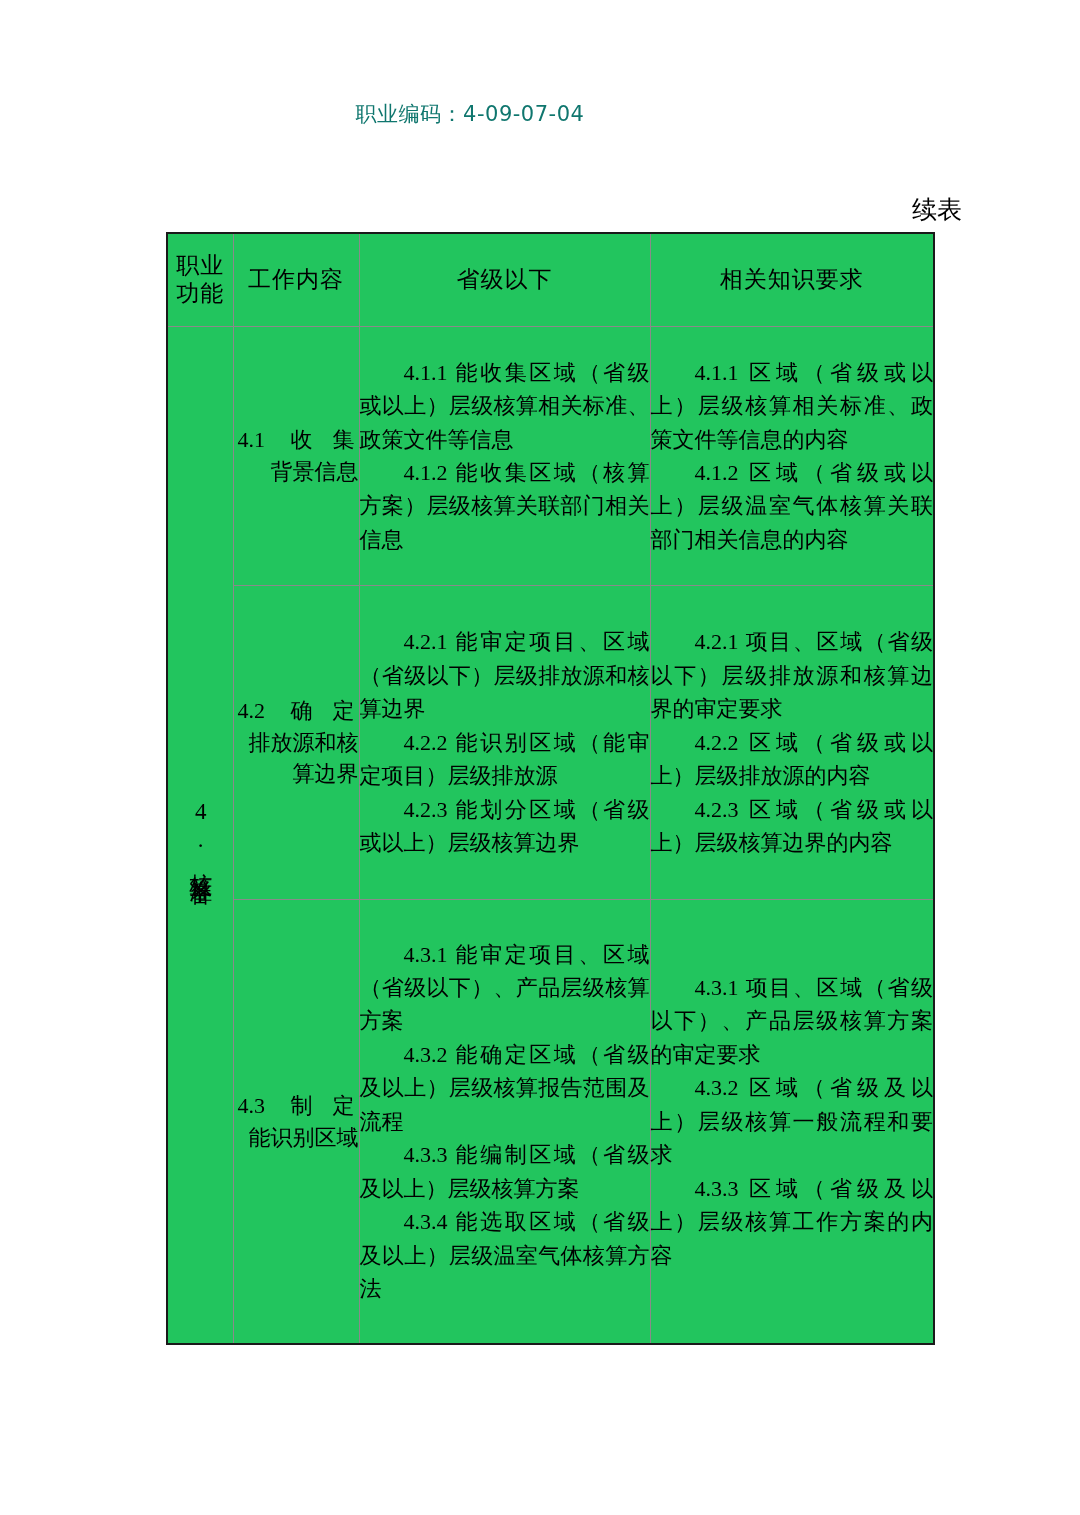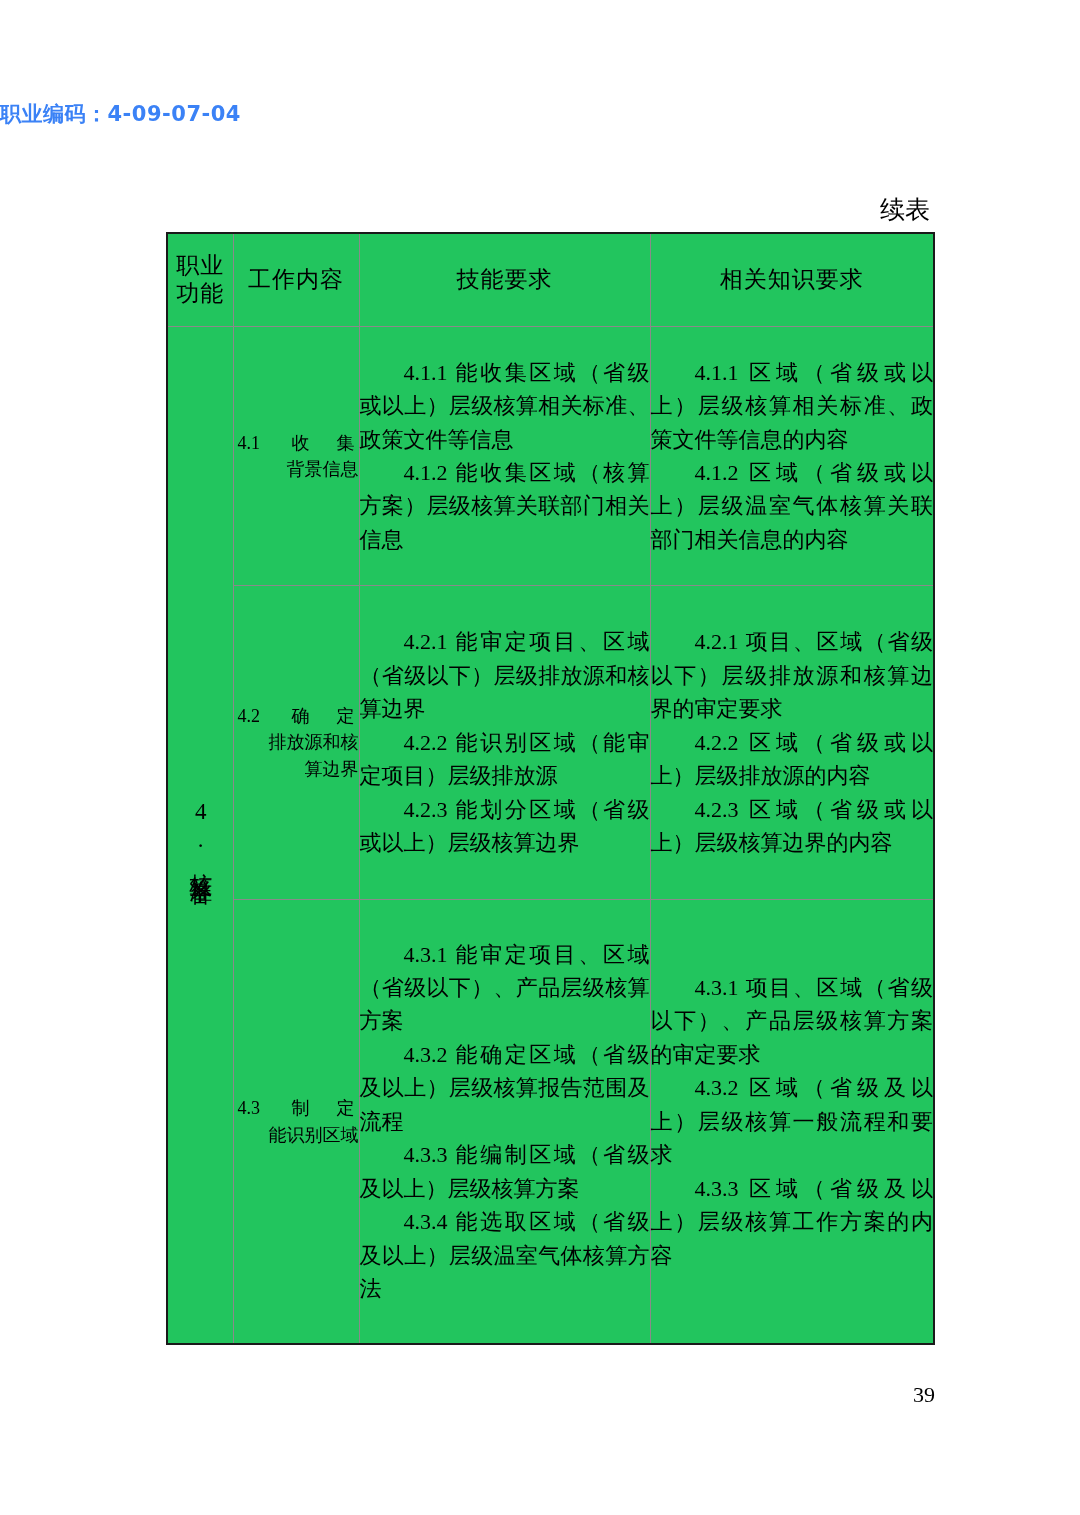--- a/index.html
+++ b/index.html
@@ -21,38 +21,39 @@
     inset: 0;
     background: #fff;
   }
 
   
   .doc-code {
     position: absolute;
     top: 100px;
     left: 0;
     width: 940px;
-    text-align: left;
+    text-align: center;
     font-family: "DejaVu Sans", "Liberation Sans", sans-serif;
-    font-weight: 700;
+    font-weight: 400;
     font-size: 21px;
     letter-spacing: 0.5px;
-    color: #3b82f6;
+    color: #0f766e;
   }
 
   
   .cont-label {
     position: absolute;
     top: 193px;
     left: 0;
     width: 930px;
     text-align: right;
     font-size: 25px;
     font-family: "Liberation Serif", "DejaVu Serif", serif;
     color: #000;
+    padding-left: 32px;
   }
 
   
   table.spec {
     position: absolute;
     left: 166px;
     top: 232px;
     width: 769px;
     border-collapse: collapse;
     table-layout: fixed;
@@ -95,21 +96,21 @@
     -webkit-text-orientation: upright;
     display: inline-block;
     font-size: 23px;
     line-height: 1.12;
     letter-spacing: 3px;
     margin: 0 auto;
   }
 
   .work-cell {
     text-align: center;
-    font-size: 18px;
+    font-size: 22px;
     line-height: 1.45;
     padding: 0 8px;
   }
   .work-cell .l1 {
     display: block;
     text-align: justify;
     text-align-last: justify;
     padding: 0 4px;
     white-space: nowrap;
   }
@@ -165,21 +166,21 @@
         <col class="c3">
         <col class="c4">
     </colgroup>
     <tbody>
       <tr class="hdr-row">
         <td class="hdr-narrow">
           <div>职业</div>
           <div>功能</div>
         </td>
         <td>工作内容</td>
-        <td>技能要求</td>
+        <td>省级以下</td>
         <td>相关知识要求</td>
       </tr>
 
       <tr class="row1">
         <td class="func-cell" rowspan="3">
           <span class="vert-text">4.核算准备</span>
         </td>
         <td class="work-cell">
           <span class="l1">4.1 收集</span>
           <span class="l2">背景信息</span>
@@ -225,15 +226,14 @@
         </td>
         <td class="content-cell">
           <p>4.3.1 项目、区域（省级以下）、产品层级核算方案的审定要求</p>
           <p>4.3.2 区域（省级及以上）层级核算一般流程和要求</p>
           <p>4.3.3 区域（省级及以上）层级核算工作方案的内容</p>
         </td>
       </tr>
     </tbody>
   </table>
 
-  <div class="page-num">39</div>
 
 </div>
 
 </body></html>

